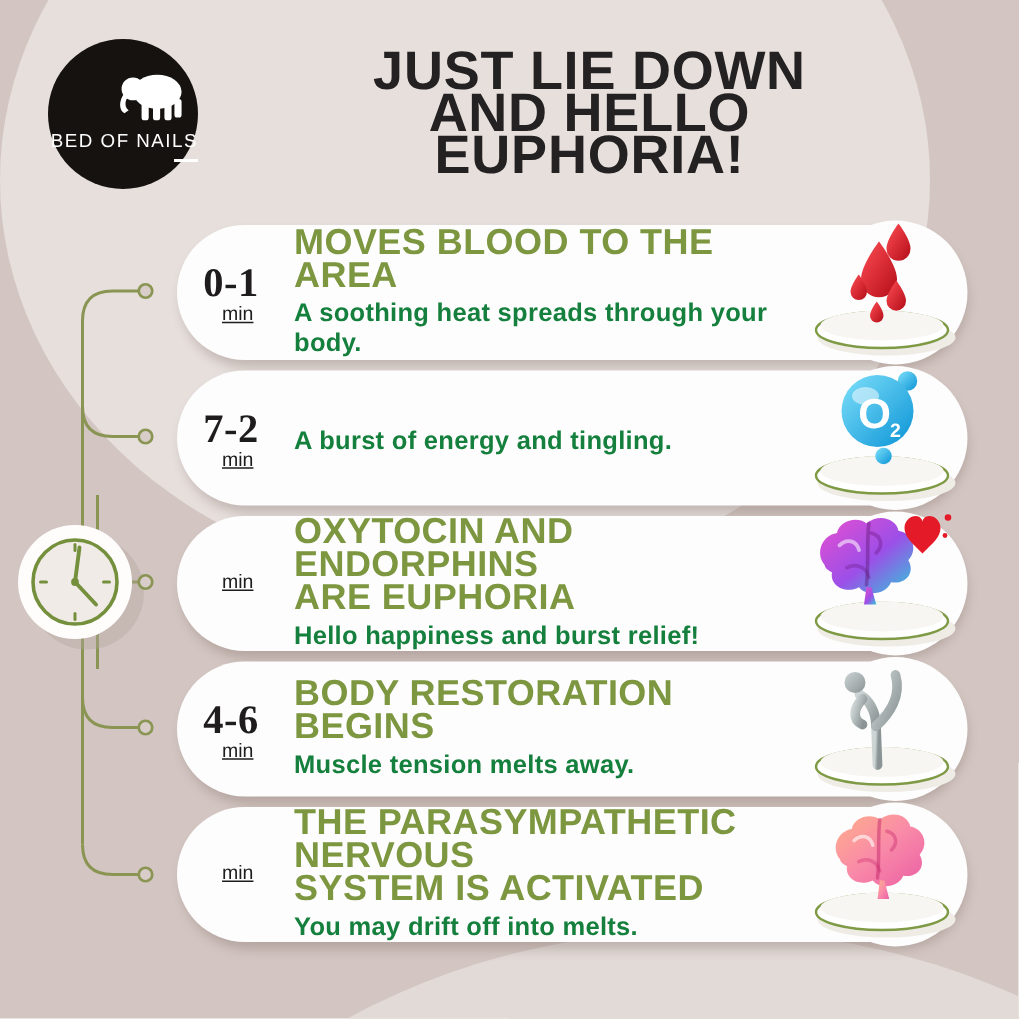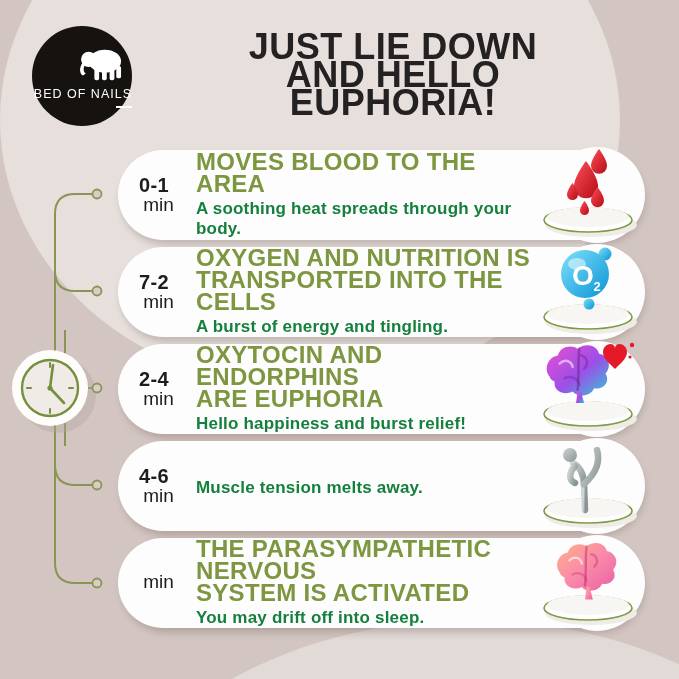--- a/index.html
+++ b/index.html
@@ -25,22 +25,22 @@
 
   
   .rail{position:absolute;left:0;top:0;z-index:3;}
 
   
   .cards{position:absolute;left:118px;top:150px;width:524px;z-index:4;}
   .card{position:relative;width:524px;height:90px;margin-bottom:7px;background:var(--card);
         border-radius:45px;box-shadow:3px 5px 7px rgba(120,100,95,.33);}
   .cap{position:absolute;right:-3px;top:-3px;width:96px;height:96px;border-radius:50%;background:var(--card);}
   .time{position:absolute;left:0;top:50%;transform:translateY(-50%);width:72px;text-align:center;color:var(--dark);}
-  .time .num{display:block;font-size:20px;font-weight:bold;letter-spacing:.3px;}
-  .time .unit{display:block;font-size:19px;margin-top:-3px;margin-left:9px;}
+  .time .num{display:block;font-size:27px;font-weight:bold;letter-spacing:.3px;font-family:Liberation Serif, serif;}
+  .time .unit{display:block;font-size:13px;margin-top:-3px;margin-left:9px;text-decoration:underline;}
   .txt{position:absolute;left:78px;right:108px;top:0;bottom:0;display:flex;flex-direction:column;justify-content:center;}
   .ctitle{margin:0;font-size:24px;font-weight:bold;line-height:22px;letter-spacing:.3px;
           color:var(--accent);white-space:pre-line;}
   .csub{margin:4px 0 0 0;font-size:17px;color:#15803d;letter-spacing:.2px;font-weight:bold;}
   .icon-zone{position:absolute;right:-1px;bottom:-1px;width:110px;height:100px;}
   .icon-zone svg{display:block;}
 </style>
 </head>
 <body>
 
@@ -135,22 +135,20 @@
       </div>
     </section>
 
     <section class="card">
       <div class="cap"></div>
       <div class="time">
         <span class="num">7-2</span>
         <span class="unit">min</span>
       </div>
       <div class="txt">
-        <h2 class="ctitle">OXYGEN AND NUTRITION IS
-TRANSPORTED INTO THE CELLS</h2>
         <p class="csub">A burst of energy and tingling.</p>
       </div>
       <div class="icon-zone">
         <svg width="110" height="100" viewBox="0 0 110 100">
           <defs>
               <linearGradient id="gO2" x1="0" y1="0" x2="1" y2="1">
             <stop offset="0" stop-color="#7fe0fa"></stop>
                 <stop offset="1" stop-color="#0a93d6"></stop>
           </linearGradient>
             </defs>
@@ -163,21 +161,20 @@
           <ellipse cx="44" cy="26" rx="9" ry="6" fill="#ffffff" opacity="0.5"></ellipse>
           <text x="50" y="47" text-anchor="middle" font-size="28" font-weight="bold" fill="#ffffff" font-family="Liberation Sans, sans-serif">O</text>
           <text x="64" y="53" text-anchor="middle" font-size="13" font-weight="bold" fill="#ffffff" font-family="Liberation Sans, sans-serif">2</text>
         </svg>
       </div>
     </section>
 
     <section class="card">
       <div class="cap"></div>
       <div class="time">
-        <span class="num">2-4</span>
         <span class="unit">min</span>
       </div>
       <div class="txt">
         <h2 class="ctitle">OXYTOCIN AND ENDORPHINS
 ARE EUPHORIA</h2>
         <p class="csub">Hello happiness and burst relief!</p>
       </div>
       <div class="icon-zone">
         <svg width="110" height="100" viewBox="0 0 110 100">
           <defs>
@@ -209,20 +206,21 @@
       </div>
     </section>
 
     <section class="card">
       <div class="cap"></div>
       <div class="time">
         <span class="num">4-6</span>
         <span class="unit">min</span>
       </div>
       <div class="txt">
+        <h2 class="ctitle">BODY RESTORATION BEGINS</h2>
         <p class="csub">Muscle tension melts away.</p>
       </div>
       <div class="icon-zone">
         <svg width="110" height="100" viewBox="0 0 110 100">
           <defs>
               <linearGradient id="gSilver" x1="0" y1="0" x2="1" y2="1">
             <stop offset="0" stop-color="#ccd4d4"></stop>
                 <stop offset="1" stop-color="#8b9494"></stop>
           </linearGradient>
             </defs>
@@ -241,21 +239,21 @@
     </section>
 
     <section class="card">
       <div class="cap"></div>
       <div class="time">
         <span class="unit">min</span>
       </div>
       <div class="txt">
         <h2 class="ctitle">THE PARASYMPATHETIC NERVOUS
 SYSTEM IS ACTIVATED</h2>
-        <p class="csub">You may drift off into sleep.</p>
+        <p class="csub">You may drift off into melts.</p>
       </div>
       <div class="icon-zone">
         <svg width="110" height="100" viewBox="0 0 110 100">
           <defs>
               <linearGradient id="gBrain2" x1="0" y1="0" x2="1" y2="1">
             <stop offset="0" stop-color="#ffb08a"></stop>
                 <stop offset="0.5" stop-color="#f98aa8"></stop>
                 <stop offset="1" stop-color="#ea5fa4"></stop>
           </linearGradient>
             </defs>

